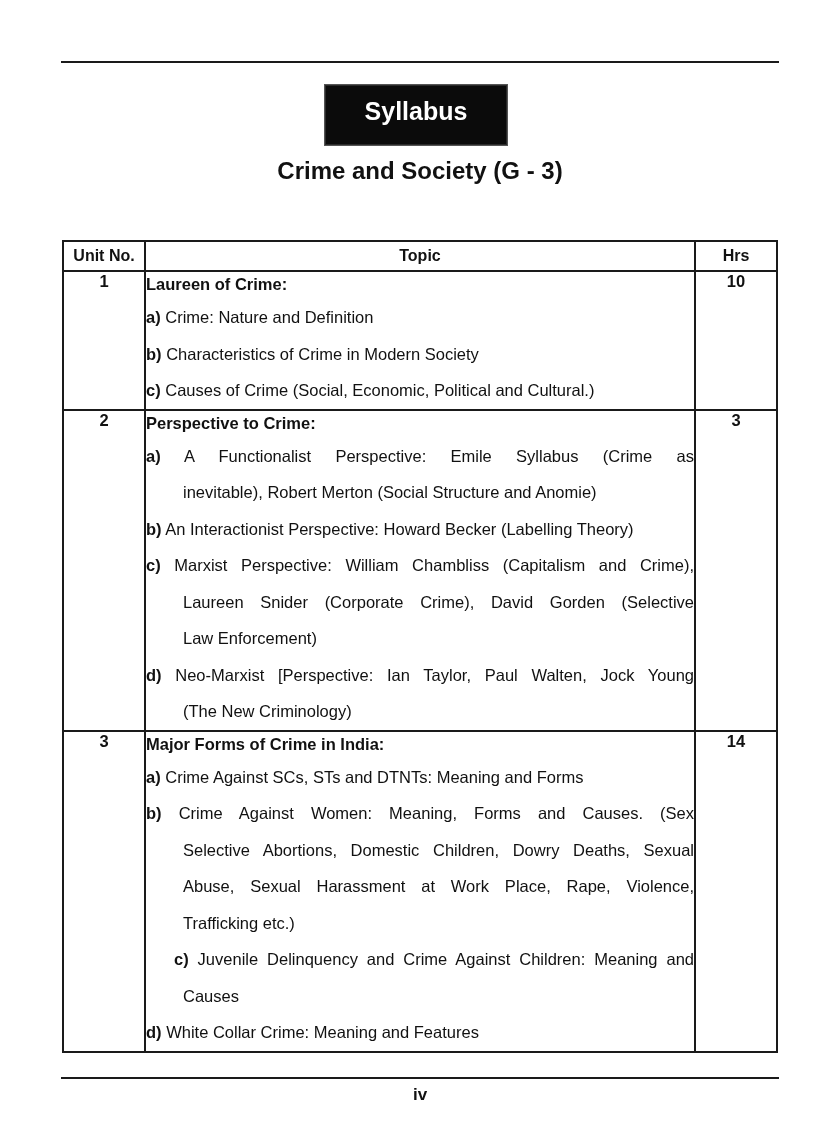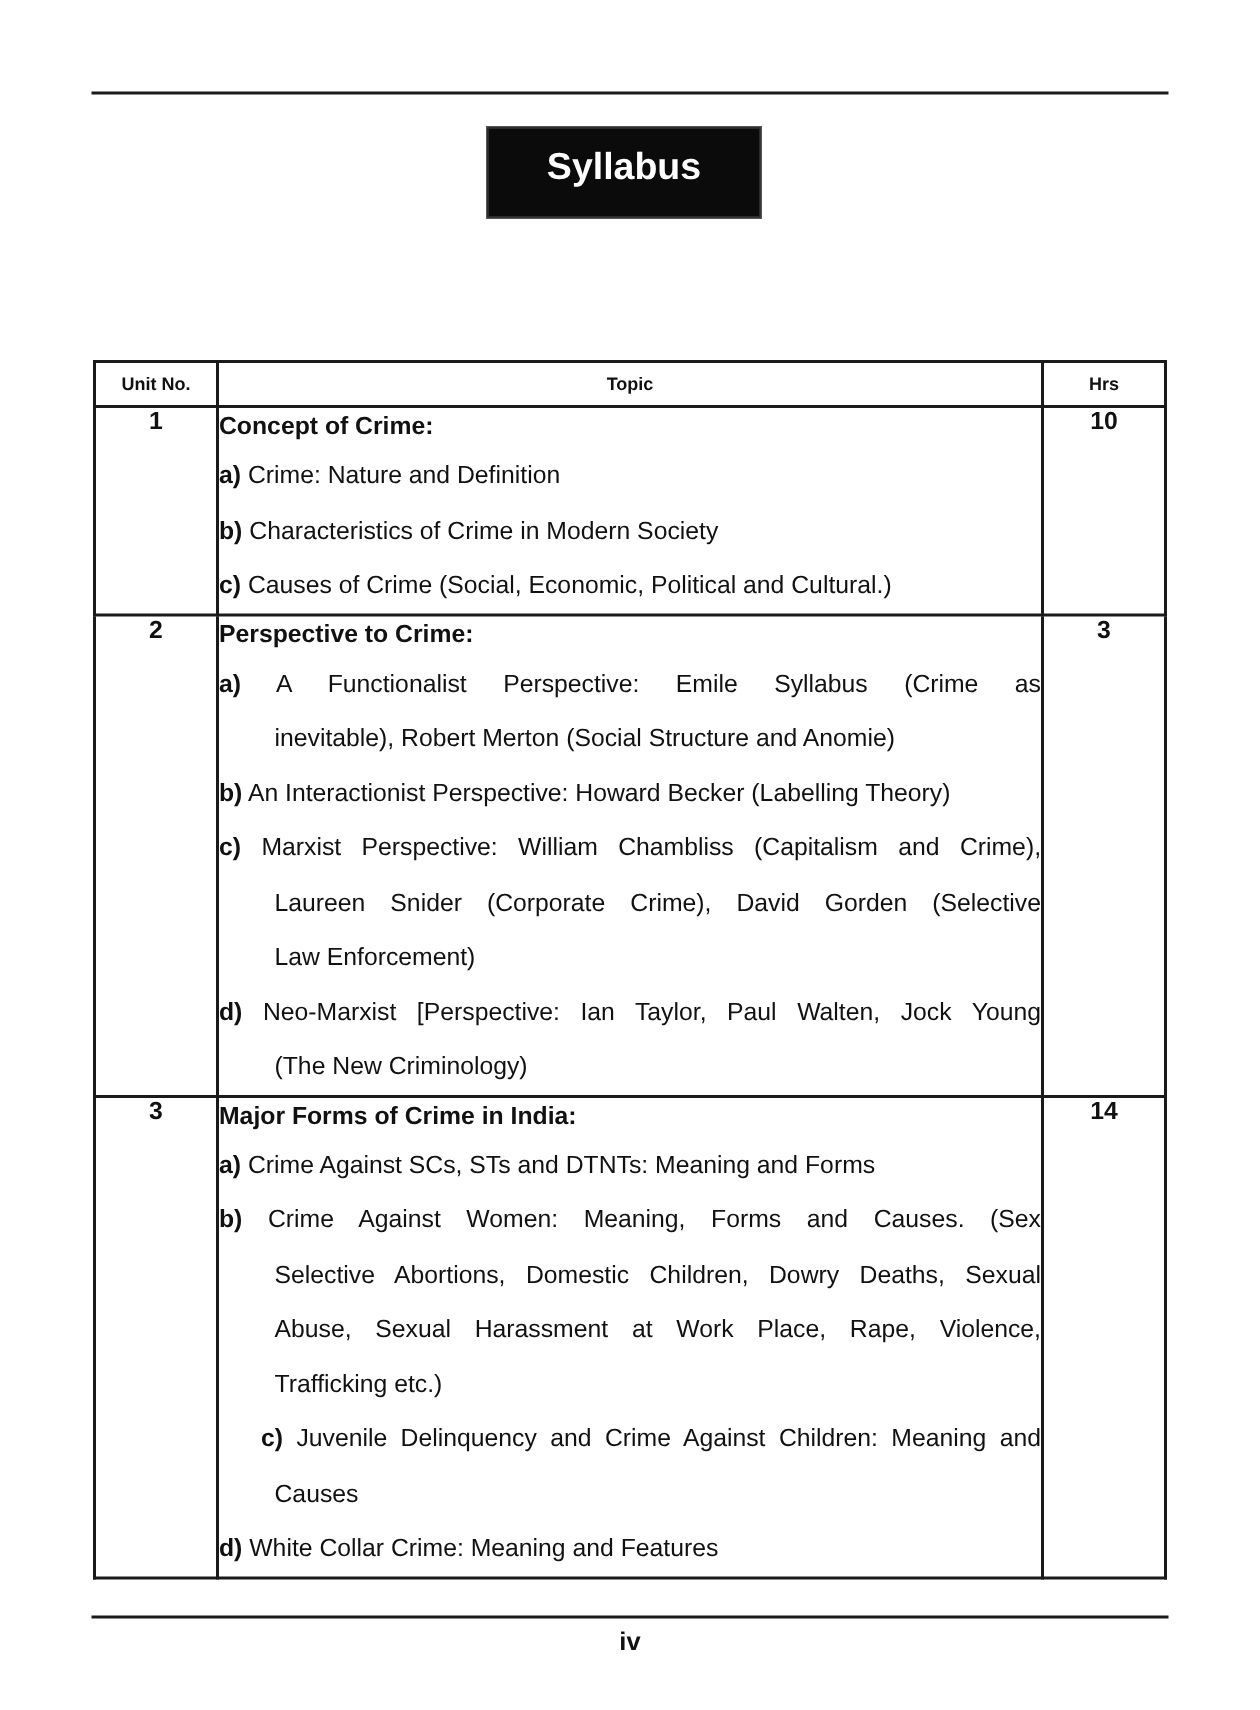--- a/index.html
+++ b/index.html
@@ -24,21 +24,21 @@
 
     table.syllabus {
       position: absolute; left: 62px; top: 240px; width: 716px;
       border-collapse: collapse; table-layout: fixed;
       font-size: 16.5px;
     }
     table.syllabus td, table.syllabus th {
       border: 2px solid #1a1a1a; vertical-align: top; padding: 0;
     }
     table.syllabus th {
-      height: 28px; font-weight: bold; font-size: 12px; text-align: center; vertical-align: middle;
+      height: 28px; font-weight: bold; font-size: 16px; text-align: center; vertical-align: middle;
     }
     col.c1 { width: 82px; } col.c3 { width: 82px; }
     td.unit, td.hrs { text-align: center; font-weight: bold; font-size: 16.5px; padding-top: 6px; }
     td.topic { padding: 5px 8px 2px 7px; }
     .heading { font-weight: bold; line-height: 25px; height: 27px; }
     .item { line-height: 36.5px; text-align: justify; text-align-last: left; }
     .item .lbl { font-weight: bold; }
     .item .cont { padding-left: 37px; }
 
     .pageno {
@@ -49,40 +49,41 @@
 </head>
 <body>
 
 <div class="rule top"></div>
 
 <div class="badge">
   <span>Syllabus</span>
 </div>
 
 <div class="titles">
+  <div>Crime and Society (G - 3)</div>
 </div>
 
 <table class="syllabus">
   <colgroup>
       <col class="c1">
       <col class="c2">
       <col class="c3">
     </colgroup>
   <thead>
     <tr>
       <th>Unit No.</th>
       <th>Topic</th>
       <th>Hrs</th>
     </tr>
   </thead>
   <tbody id="rows">
       <tr>
         <td class="unit">1</td>
         <td class="topic">
-          <div class="heading">Concept of Crime:</div>
+          <div class="heading">Laureen of Crime:</div>
           <div class="item"><span class="lbl">a)</span> <span>Crime: Nature and Definition</span></div>
           <div class="item"><span class="lbl">b)</span> <span>Characteristics of Crime in Modern Society</span></div>
           <div class="item"><span class="lbl">c)</span> <span>Causes of Crime (Social, Economic, Political and Cultural.)</span></div>
         </td>
         <td class="hrs">10</td>
       </tr>
       <tr>
         <td class="unit">2</td>
         <td class="topic">
           <div class="heading">Perspective to Crime:</div>

